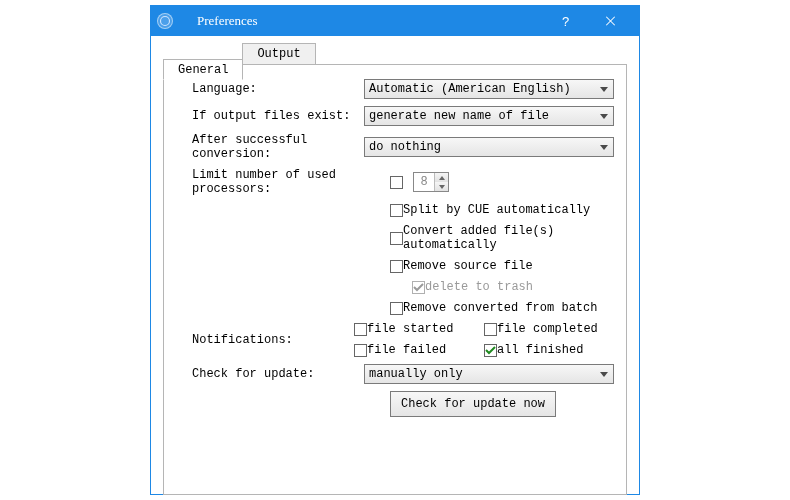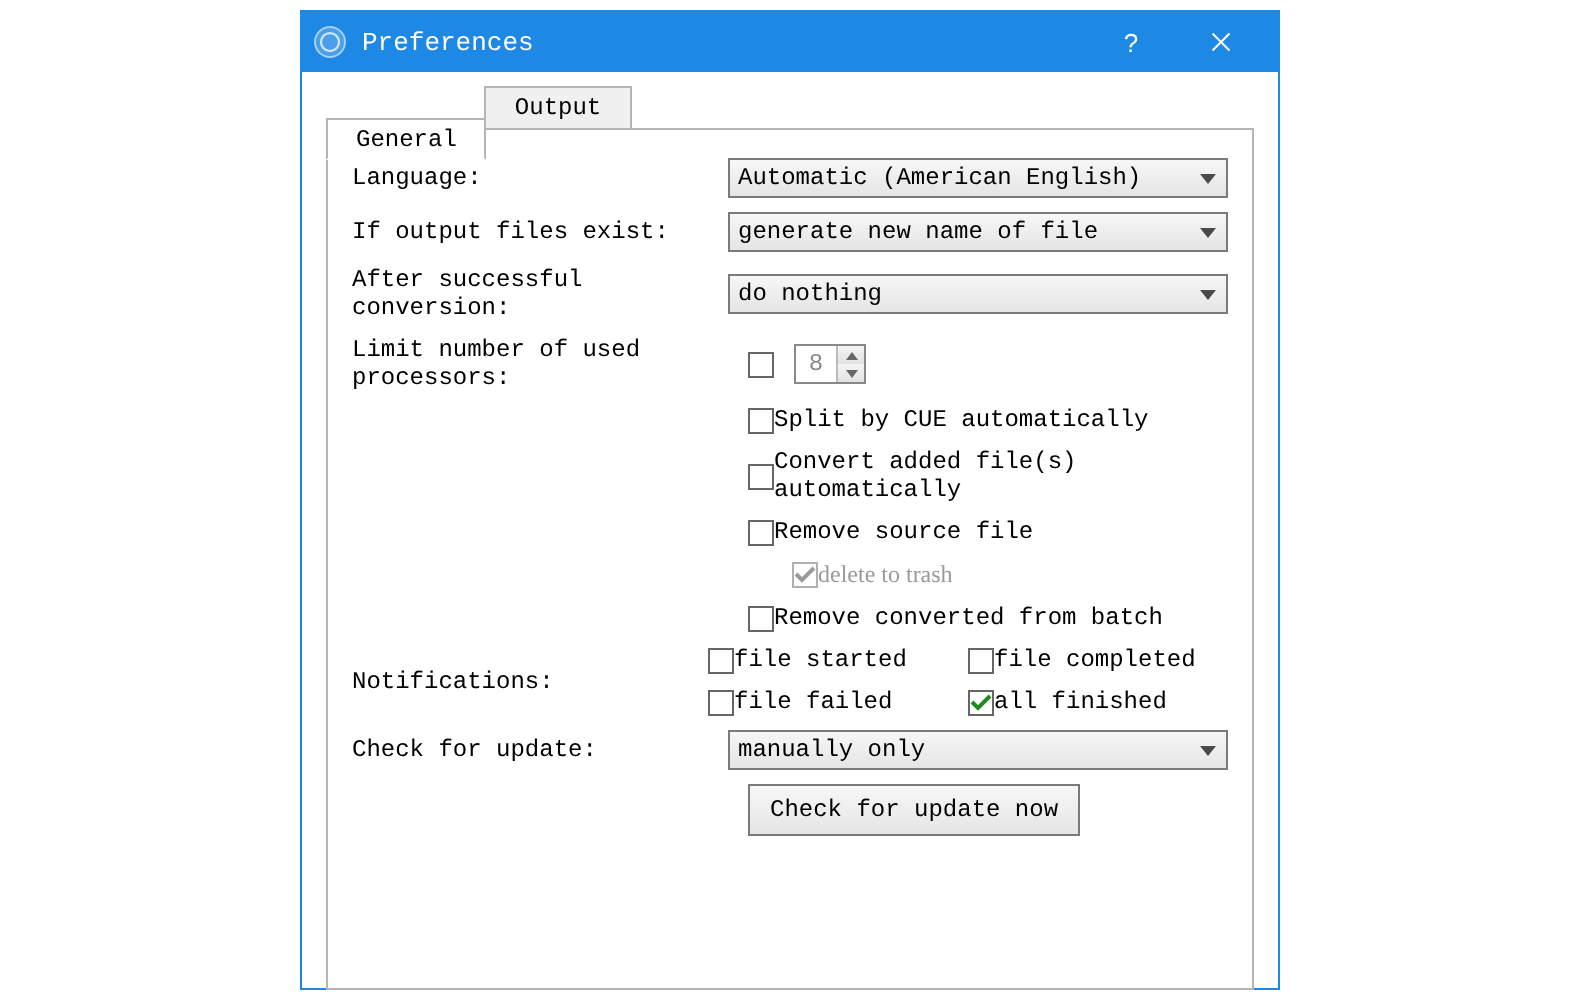--- a/index.html
+++ b/index.html
@@ -1,52 +1,52 @@
 <!DOCTYPE html>
 <html><head>
 <meta charset="utf-8">
 <style>
 * { box-sizing: border-box; margin: 0; padding: 0; }
 body { width: 790px; height: 500px; background: #fff; font-family: "SimSun", "Courier New", monospace; font-size: 12px; position: relative; overflow: hidden; }
 
 .window { position: absolute; left: 150px; top: 5px; width: 490px; height: 490px; background: #fff; border: 1px solid #1e88e5; }
 .titlebar { height: 30px; background: #1e88e5; color: #fff; display: flex; align-items: center; padding: 0 6px; }
 .titlebar .app-icon { width: 16px; height: 16px; border-radius: 50%; background: rgba(255,255,255,0.2); border: 1px solid rgba(255,255,255,0.5); display: flex; align-items: center; justify-content: center; font-size: 10px; margin-right: 8px; }
-.titlebar .title { flex: 1; font-family: Liberation Mono, monospace; font-size: 13px; }
+.titlebar .title { flex: 1; font-family: Liberation Serif, serif; font-size: 13px; margin-left: 16px; }
 .titlebar .btn { width: 45px; height: 30px; display: flex; align-items: center; justify-content: center; cursor: pointer; }
 .help-ico { font-family: "Segoe UI", sans-serif; font-size: 13px; }
 .close-x { position: relative; width: 10px; height: 10px; }
 .close-x::before, .close-x::after { content: ""; position: absolute; left: 4px; top: -1px; width: 1px; height: 12px; background: #fff; }
 .close-x::before { transform: rotate(45deg); }
 .close-x::after { transform: rotate(-45deg); }
 
 .body { padding: 0 0 0 0; }
 
 
 .tabrow { margin: 7px 12px 0 12px; border-bottom: 1px solid #b5b5b5; display: flex; height: 22px; }
 .tab { padding: 3px 14px; border: 1px solid #b5b5b5; border-bottom: none; background: #f0f0f0; font-family: "Courier New", monospace; margin-right: -1px; cursor: pointer; position: relative; top: 0; }
 .tab.active { background: #fff; border-bottom: 1px solid #fff; top: 16px; }
 
-.tabpanel { border: 1px solid #b5b5b5; border-top: none; margin: 0 12px 10px 12px; padding: 14px 12px 20px 12px; height: 430px; }
+.tabpanel { border: 1px solid #b5b5b5; border-top: none; margin: 0 12px 10px 12px; padding: 14px 12px 20px 28px; height: 430px; }
 
 .row { display: flex; align-items: center; margin-bottom: 7px; }
 .label-col { width: 198px; font-family: "Courier New", monospace; padding-right: 4px; }
 .ctrl-col { flex: 1; display: flex; align-items: center; gap: 10px; flex-wrap: wrap; }
 
 .dropdown { width: 250px; height: 20px; border: 1px solid #7a7a7a; background: linear-gradient(#f7f7f7,#e5e5e5); display: flex; align-items: center; padding: 0 4px; font-family: "Courier New", monospace; position: relative; cursor: pointer; }
 .dropdown .arrow { position: absolute; right: 5px; top: 7px; width: 0; height: 0; border-left: 4px solid transparent; border-right: 4px solid transparent; border-top: 5px solid #4a4a4a; }
 
 .checkbox { width: 13px; height: 13px; border: 1px solid #666; background: #fff; display: inline-flex; align-items: center; justify-content: center; flex-shrink: 0; cursor: pointer; }
 .checkbox.checked svg { display: block; }
 .checkbox svg { display: none; width: 11px; height: 11px; }
 .checkbox.disabled { border-color: #b0b0b0; }
 .checkbox.disabled.checked svg path { stroke: #9a9a9a; }
 .chk-wrap { display: flex; align-items: center; gap: 0; font-family: "Courier New", monospace; }
 .chk-wrap.disabled { color: #9a9a9a; }
-.chk-wrap.indent { margin-left: 22px; font-family: Liberation Serif, serif; }
+.chk-wrap.indent { margin-left: 22px; }
 
 .spinner { display: flex; border: 1px solid #888; height: 20px; }
 .spinner .val { width: 20px; display: flex; align-items: center; justify-content: center; font-family: "Courier New", monospace; background: #fff; color: #888; }
 .spinner .btns { width: 14px; display: flex; flex-direction: column; border-left: 1px solid #bbb; }
 .spinner .sbtn { flex: 1; background: linear-gradient(#f5f5f5,#e2e2e2); display: flex; align-items: center; justify-content: center; cursor: pointer; }
 .spinner .sbtn .tri-up { width:0;height:0;border-left:3px solid transparent;border-right:3px solid transparent;border-bottom:4px solid #666; }
 .spinner .sbtn .tri-dn { width:0;height:0;border-left:3px solid transparent;border-right:3px solid transparent;border-top:4px solid #666; }
 
 .pushbtn { height: 26px; border: 1px solid #7a7a7a; background: linear-gradient(#f7f7f7,#e5e5e5); padding: 0 10px; font-family: "Courier New", monospace; display: inline-flex; align-items: center; cursor: pointer; }
 

